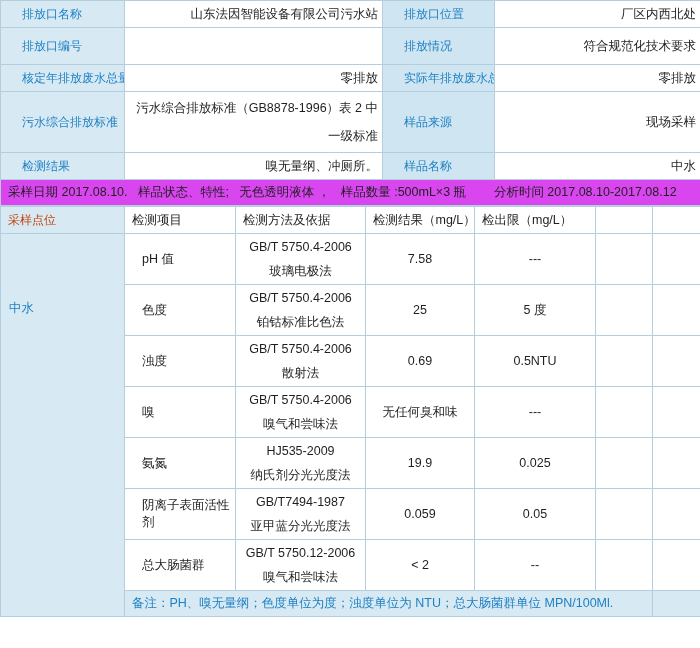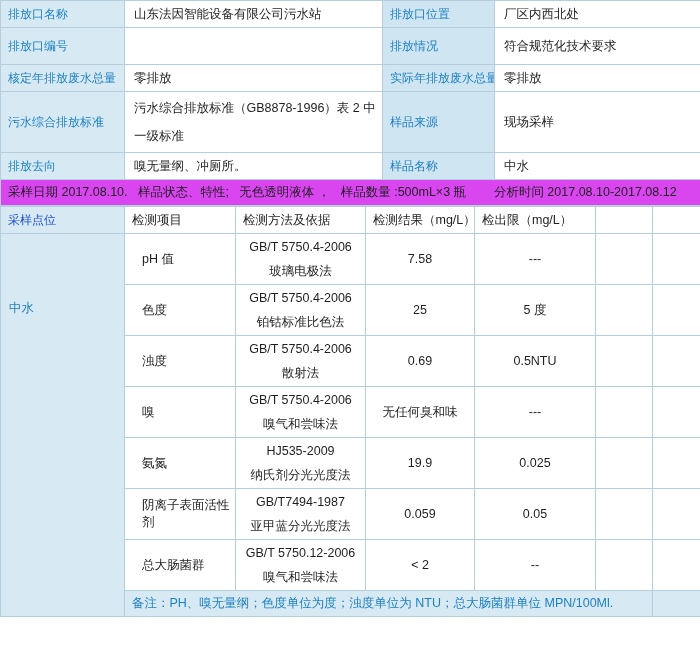--- a/index.html
+++ b/index.html
@@ -12,39 +12,39 @@
   .title {
     height:27px; line-height:27px; text-align:center;
     font-size:15px; font-weight:bold; color:#000000;
   }
   table { border-collapse:collapse; table-layout:fixed; width:700px; }
   td, th { border:1px solid #b5cedd; overflow:hidden; box-sizing:border-box; }
 
   
   .lbl {
     background:#d7eaf4; color:#1e7fc1; font-size:12px;
-    padding:0 3px 0 7px; white-space:nowrap; vertical-align:middle;
+    padding:0 3px 0 21px; white-space:nowrap; vertical-align:middle;
   }
   .lbl-r { background:#cfe6f2; }
   .val {
     background:#ffffff; color:#1f1f1f; font-size:12.5px;
-    padding:2px 4px 2px 9px; vertical-align:middle; line-height:21px;
+    padding:2px 4px 2px 9px; vertical-align:middle; line-height:21px;text-align:right;
   }
   .daterow {
     background:#d946ef; color:#1f1f1f; font-size:12.5px;
     white-space:pre; padding:0 0 0 7px; vertical-align:middle;
   }
 
   
   .dt-head {
     background:#ffffff; color:#1f1f1f; font-size:12.5px; font-weight:normal;
     text-align:left; padding:0 2px 0 7px; white-space:nowrap; vertical-align:middle;
   }
   .sp-head {
-    background:#d7eaf4; color:#1d4ed8; font-size:12px; font-weight:normal;
+    background:#d7eaf4; color:#c2410c; font-size:12px; font-weight:normal;
     text-align:left; padding:0 0 0 7px; vertical-align:middle;
   }
   .sp-cell {
     background:#d7eaf4; color:#1e7fc1; font-size:12.5px;
     vertical-align:top; padding:66px 0 0 8px;
   }
   .item {
     background:#ffffff; color:#1f1f1f; font-size:12.5px;
     padding:0 2px 0 17px; vertical-align:middle;
   }
@@ -96,21 +96,21 @@
       <td class="lbl lbl-r">实际年排放废水总量</td>
       <td class="val">零排放</td>
     </tr>
     <tr style="height:48px">
       <td class="lbl">污水综合排放标准</td>
       <td class="val" style="line-height:28px">污水综合排放标准（GB8878-1996）表 2 中一级标准</td>
       <td class="lbl lbl-r">样品来源</td>
       <td class="val">现场采样</td>
     </tr>
     <tr style="height:27px">
-      <td class="lbl">排放去向</td>
+      <td class="lbl">检测结果</td>
       <td class="val">嗅无量纲、冲厕所。</td>
       <td class="lbl lbl-r">样品名称</td>
       <td class="val">中水</td>
     </tr>
     <tr style="height:26px">
       <td class="daterow" colspan="4">采样日期 2017.08.10.   样品状态、特性;   无色透明液体 ，   样品数量 :500mL×3 瓶        分析时间 2017.08.10-2017.08.12</td>
     </tr>
   </tbody>
     </table>
 

